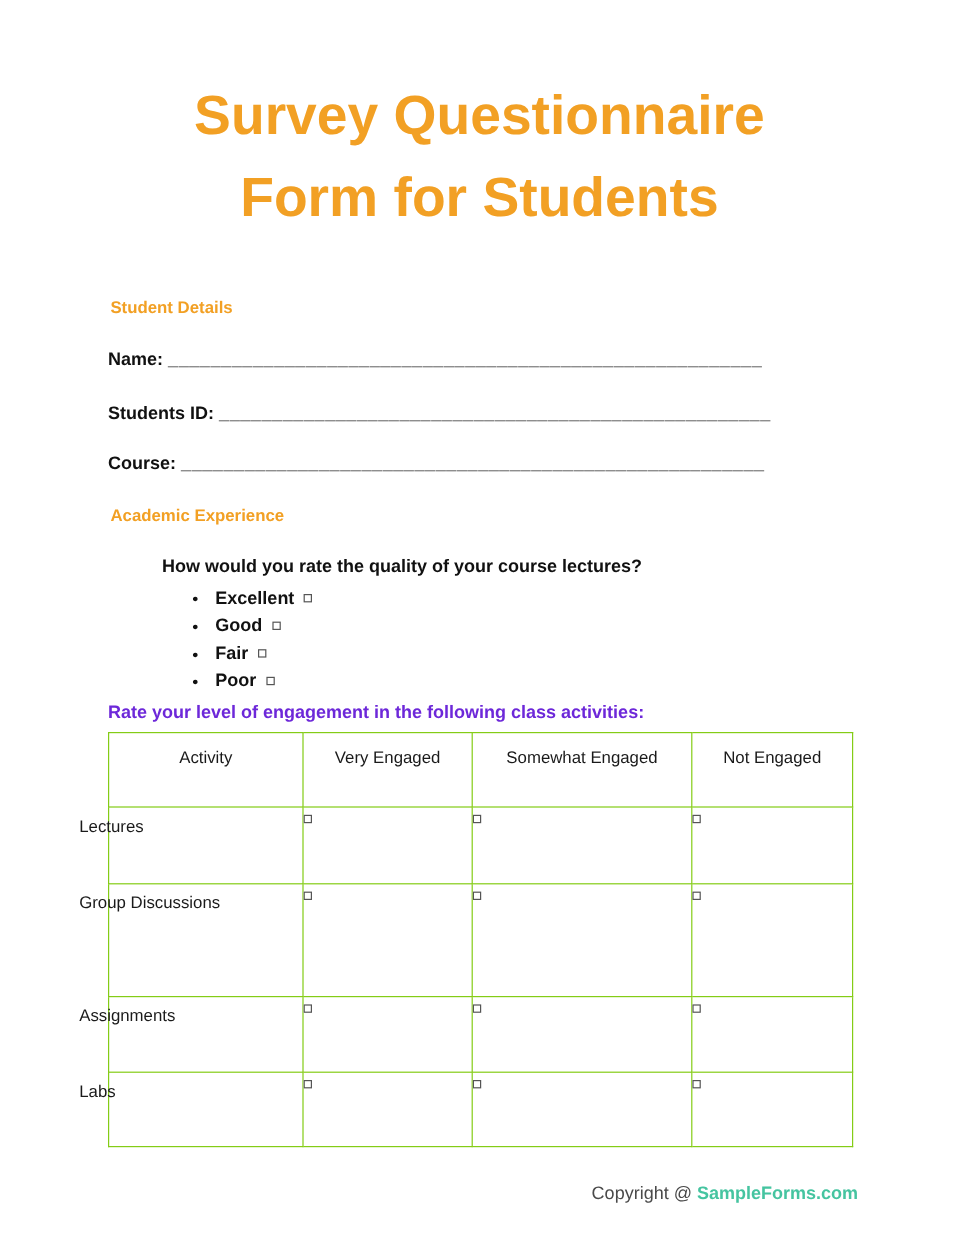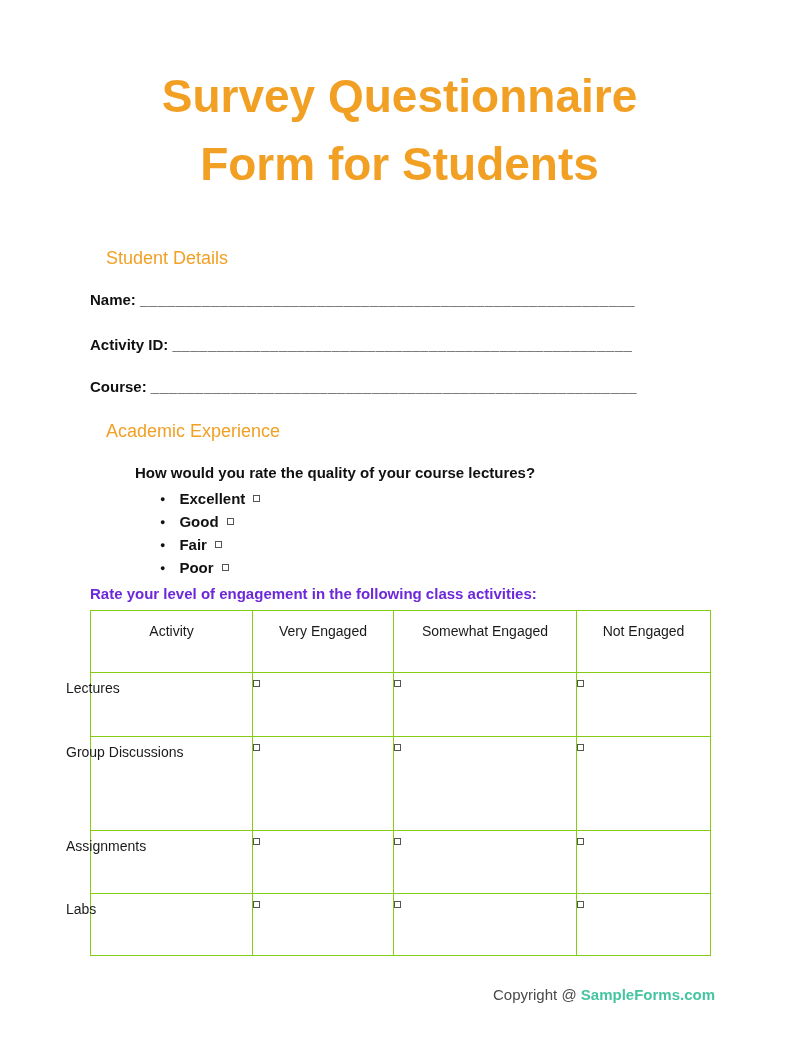--- a/index.html
+++ b/index.html
@@ -19,22 +19,22 @@
   }
   .title{
     position:absolute;top:62px;left:0;right:0;
     text-align:center;
     color:var(--accent-orange);
     font-size:46px;font-weight:bold;
     line-height:68px;
     letter-spacing:0px;
   }
   .section-heading{
-    position:absolute;left:106px;
-    font-size:18px;font-weight:normal;
+    position:absolute;left:92px;
+    font-size:14px;font-weight:bold;
     color:var(--accent-orange);
   }
   .field{
     position:absolute;left:90px;
     font-size:15px;font-weight:bold;color:#111;
     white-space:nowrap;
   }
   .field .blank{
     font-weight:bold;color:#111;letter-spacing:0.5px;
   }
@@ -123,21 +123,21 @@
   </div>
 
   <div class="section-heading" style="top:248px;">Student Details</div>
 
   <div class="field" style="top:291px;">
     <span>Name:</span>
     <span class="blank">________________________________________________________</span>
   </div>
 
   <div class="field" style="top:336px;">
-    <span>Activity ID:</span>
+    <span>Students ID:</span>
     <span class="blank">____________________________________________________</span>
   </div>
 
   <div class="field" style="top:378px;">
     <span>Course:</span>
     <span class="blank">_______________________________________________________</span>
   </div>
 
   <div class="section-heading" style="top:421px;">Academic Experience</div>
 

